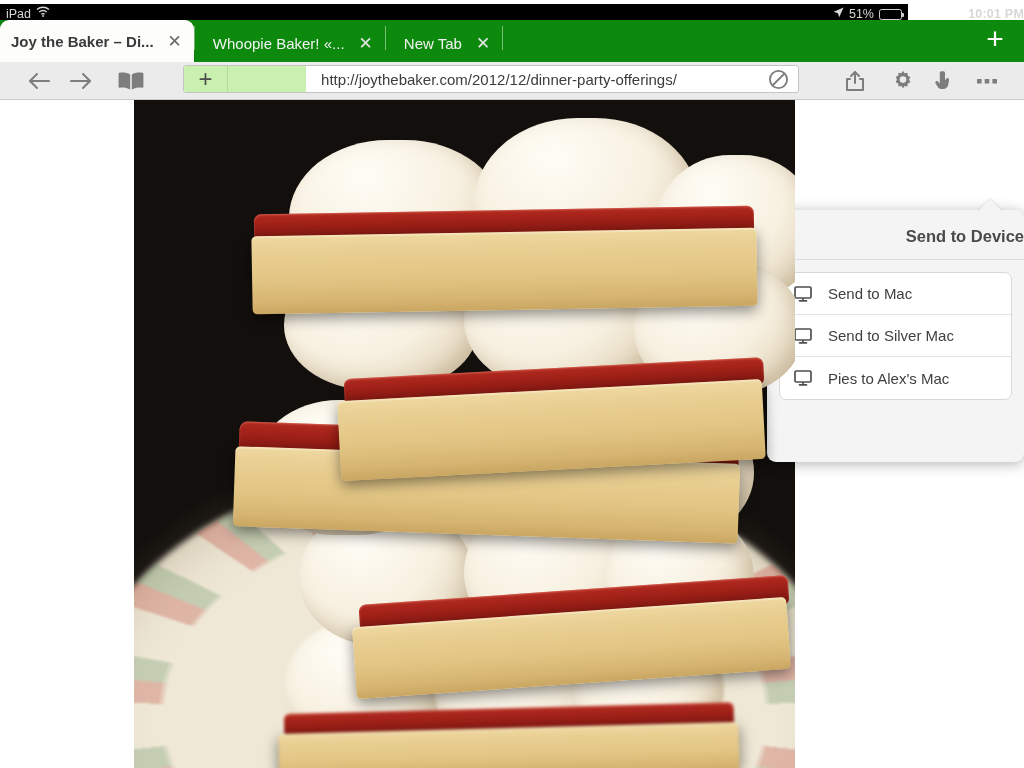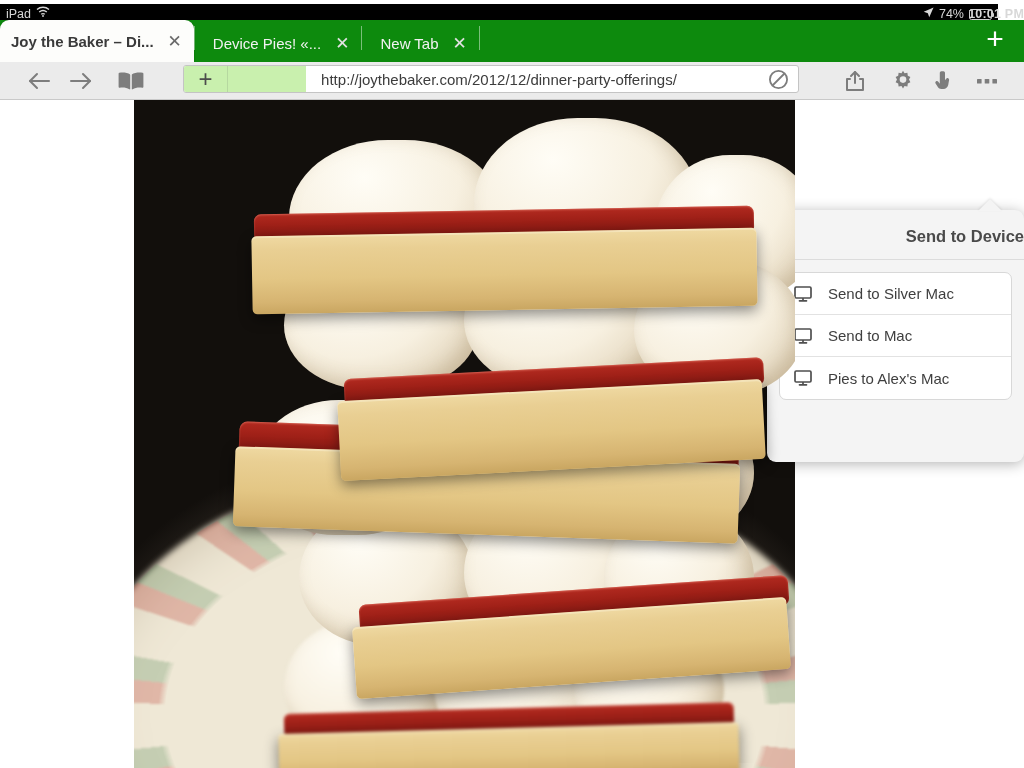--- a/index.html
+++ b/index.html
@@ -14,21 +14,21 @@
   #screen {
     position: relative;
     width: 1024px; height: 768px;
     overflow: hidden;
     background: #ffffff;
   }
 
   
   #status-bar {
     position: absolute; top: 4px; left: 0;
-    width: 998px; height: 20px;
+    width: 908px; height: 20px;
     background: #000000;
     color: #d8d8d8;
     font-size: 12.5px;
     line-height: 20px;
     display: flex; align-items: center;
     user-select: none;
   }
   .sb-left { position: absolute; left: 6px; display: flex; align-items: center; gap: 5px; }
   .sb-center { position: absolute; left: 0; width: 1024px; text-align: right; font-weight: bold; letter-spacing: .2px;}
   .sb-right { position: absolute; right: 6px; display: flex; align-items: center; gap: 5px; }
@@ -267,38 +267,38 @@
         </svg>
       </span>
     </div>
     <div class="sb-center">10:01 PM</div>
     <div class="sb-right">
       <span class="loc-glyph">
         <svg width="11" height="11" viewBox="0 0 12 12" fill="#d8d8d8">
           <path d="M11.5 0.5 L0.8 5.2 L5.3 6.7 L6.8 11.2 Z"></path>
         </svg>
       </span>
-      <span class="batt-pct">74%</span>
+      <span class="batt-pct">51%</span>
       <span class="batt">
         <span class="batt-fill" style="width:74%"></span>
       </span>
     </div>
   </div>
 
   <div id="tab-strip">
 
     <div class="tab active">
       <span class="tab-title">Joy the Baker – Di...</span>
       <span class="tab-close">✕</span>
     </div>
 
     <div class="tab-sep"></div>
 
     <div class="tab">
-      <span class="tab-title">Device Pies! «...</span>
+      <span class="tab-title">Whoopie Baker! «...</span>
       <span class="tab-close">✕</span>
     </div>
 
     <div class="tab-sep"></div>
 
     <div class="tab">
       <span class="tab-title">New Tab</span>
       <span class="tab-close">✕</span>
     </div>
 
@@ -404,43 +404,43 @@
       <div class="bar" style="left:118px; top:132px; width:505px; height:78px; border-radius:5px; transform:rotate(-1deg); z-index:9;"></div>
 
       <div class="jam" style="left:210px; top:268px; width:420px; height:28px; border-radius:7px; transform:rotate(-3deg); z-index:10;"></div>
       <div class="bar" style="left:205px; top:290px; width:425px; height:80px; border-radius:5px; transform:rotate(-3deg); z-index:10;"></div>
     </div>
 
     <div id="popover">
       <div id="popover-arrow"></div>
       <div id="popover-title">Send to Device</div>
       <div id="device-list">
+
+        <div class="device-row">
+          <span class="device-icon">
+            <svg width="18" height="16" viewBox="0 0 18 16" fill="none" stroke="#4f4f4f" stroke-width="1.7">
+              <rect x="1" y="1" width="16" height="11" rx="1.2"></rect>
+              <path d="M9 12 V14.6" stroke-width="1.7"></path>
+              <path d="M5.5 14.8 H12.5" stroke-width="1.7" stroke-linecap="round"></path>
+            </svg>
+          </span>
+          <span class="device-label">Send to Mac</span>
+        </div>
 
         <div class="device-row">
           <span class="device-icon">
             <svg width="18" height="16" viewBox="0 0 18 16" fill="none" stroke="#4f4f4f" stroke-width="1.7">
               <rect x="1" y="1" width="16" height="11" rx="1.2"></rect>
               <path d="M9 12 V14.6"></path>
               <path d="M5.5 14.8 H12.5" stroke-linecap="round"></path>
             </svg>
           </span>
           <span class="device-label">Send to Silver Mac</span>
         </div>
 
-        <div class="device-row">
-          <span class="device-icon">
-            <svg width="18" height="16" viewBox="0 0 18 16" fill="none" stroke="#4f4f4f" stroke-width="1.7">
-              <rect x="1" y="1" width="16" height="11" rx="1.2"></rect>
-              <path d="M9 12 V14.6" stroke-width="1.7"></path>
-              <path d="M5.5 14.8 H12.5" stroke-width="1.7" stroke-linecap="round"></path>
-            </svg>
-          </span>
-          <span class="device-label">Send to Mac</span>
-        </div>
-
 
         <div class="device-row">
           <span class="device-icon">
             <svg width="18" height="16" viewBox="0 0 18 16" fill="none" stroke="#4f4f4f" stroke-width="1.7">
               <rect x="1" y="1" width="16" height="11" rx="1.2"></rect>
               <path d="M9 12 V14.6"></path>
               <path d="M5.5 14.8 H12.5" stroke-linecap="round"></path>
             </svg>
           </span>
           <span class="device-label">Pies to Alex's Mac</span>

